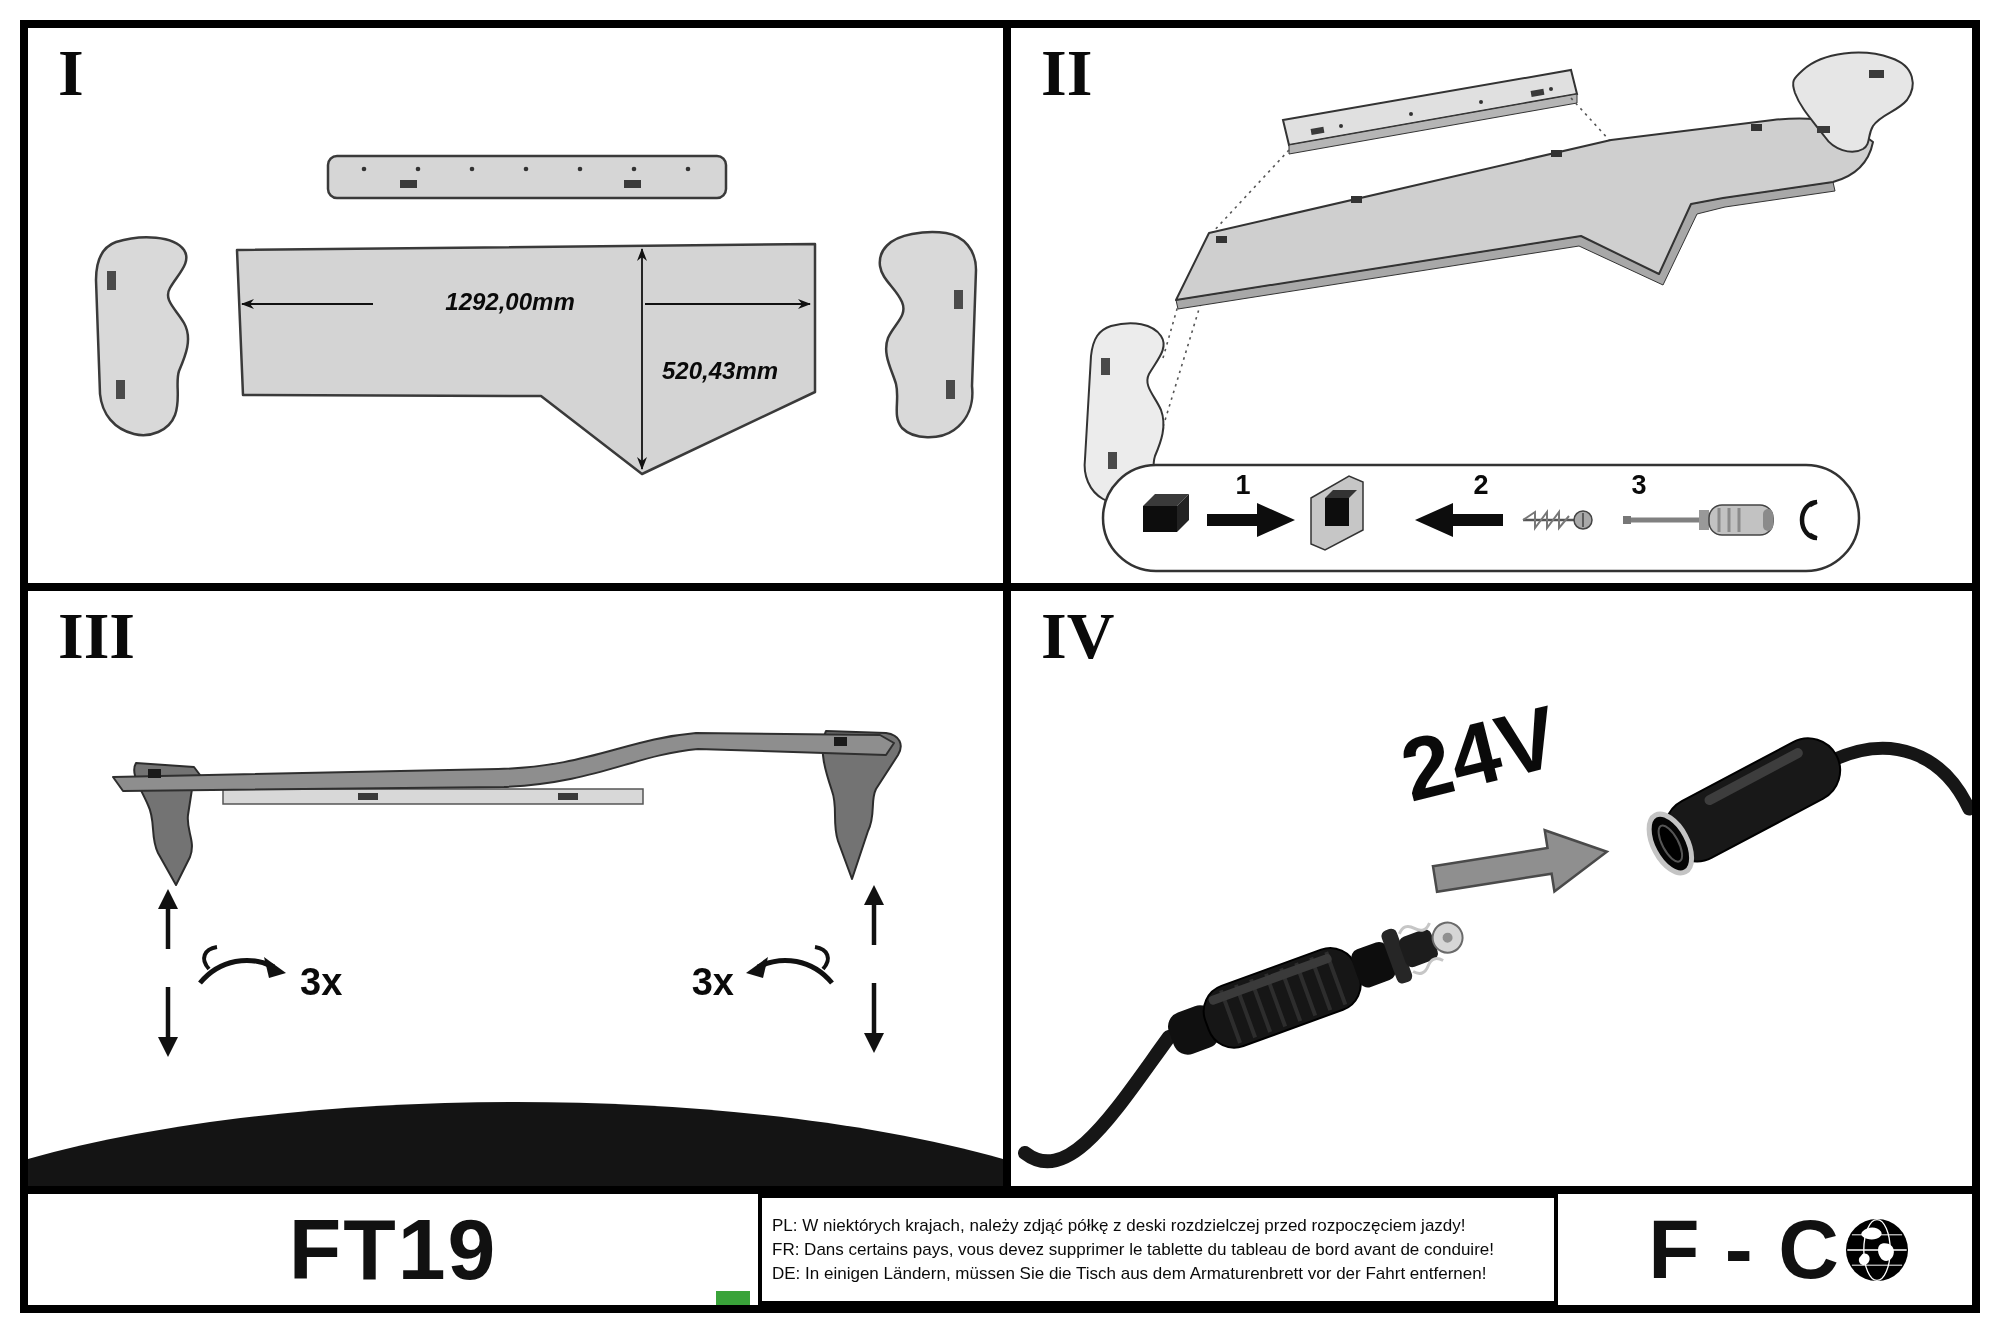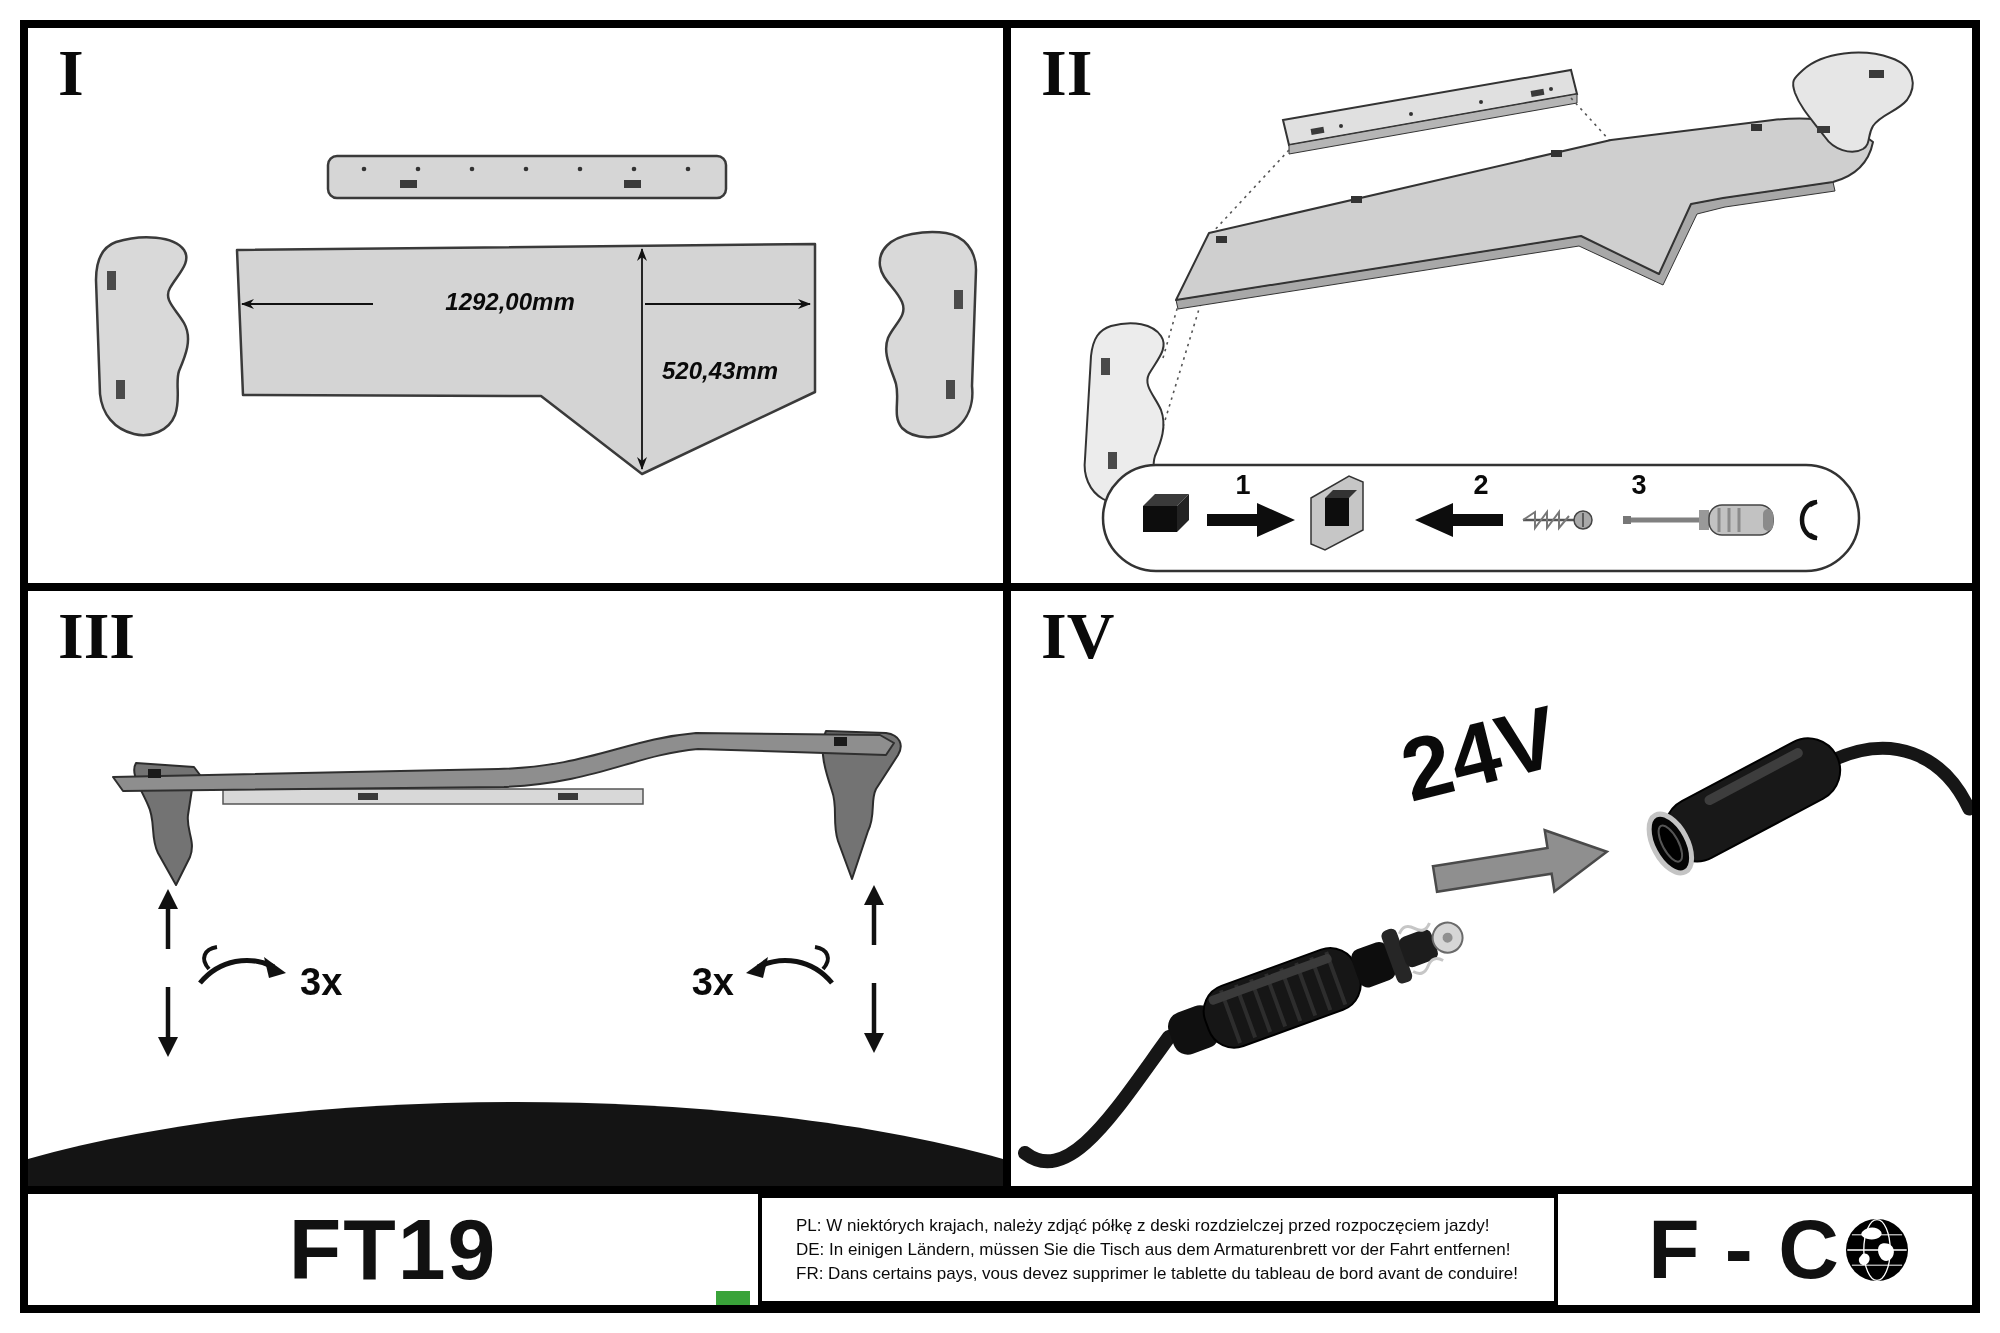--- a/index.html
+++ b/index.html
@@ -12,21 +12,21 @@
   .roman{position:absolute;left:30px;top:12px;font-family:"Liberation Serif",serif;
          font-weight:bold;font-size:66px;line-height:1;color:#0a0a0a;}
   .fig{position:absolute;left:0;top:0;width:100%;height:100%;}
   svg{font-family:"Liberation Sans",sans-serif;}
   .footer{grid-column:1 / -1;background:#fff;display:flex;position:relative;}
   .model-cell{width:730px;display:flex;align-items:center;justify-content:center;
               font-size:86px;font-weight:bold;letter-spacing:2px;}
   .warning-box{width:800px;box-sizing:border-box;border:4px solid #000;
                padding:4px 6px 4px 10px;display:flex;flex-direction:column;justify-content:center;
                overflow:hidden;background:#fff;}
-  .warning-line{font-size:17px;line-height:24px;white-space:nowrap;color:#0a0a0a;margin-left:24px;}
+  .warning-line{font-size:17px;line-height:24px;white-space:nowrap;color:#0a0a0a;}
   .brand-cell{flex:1;display:flex;align-items:center;justify-content:center;
               font-size:84px;font-weight:bold;letter-spacing:1px;margin-left:32px;}
   .brand-cell svg{margin:0 4px;display:block;}
   .green-mark{position:absolute;left:688px;bottom:0;width:34px;height:14px;background:#3aa33a;}
 </style>
 </head>
 <body>
 
 <div class="page">
 <div class="frame">
@@ -275,22 +275,22 @@
       </g>
     </svg>
     <div class="roman">IV</div>
   </section>
 
   <footer class="footer">
     <div class="model-cell">FT19</div>
 
     <div class="warning-box">
       <div class="warning-line">PL: W niektórych krajach, należy zdjąć półkę z deski rozdzielczej przed rozpoczęciem jazdy!</div>
+      <div class="warning-line">FR: Dans certains pays, vous devez supprimer le tablette du tableau de bord avant de conduire!</div>
       <div class="warning-line">DE: In einigen Ländern, müssen Sie die Tisch aus dem Armaturenbrett vor der Fahrt entfernen!</div>
-      <div class="warning-line">FR: Dans certains pays, vous devez supprimer le tablette du tableau de bord avant de conduire!</div>
     </div>
 
     <div class="brand-cell">
       <span>F - C</span>
       <svg width="66" height="66" viewBox="0 0 100 100">
         <circle cx="50" cy="50" r="47" fill="#000"></circle>
         <ellipse cx="50" cy="50" rx="20" ry="46" fill="none" stroke="#fff" stroke-width="2"></ellipse>
         <line x1="5" y1="50" x2="95" y2="50" stroke="#fff" stroke-width="2"></line>
         <line x1="12" y1="27" x2="88" y2="27" stroke="#fff" stroke-width="1.5"></line>
         <line x1="12" y1="73" x2="88" y2="73" stroke="#fff" stroke-width="1.5"></line>

